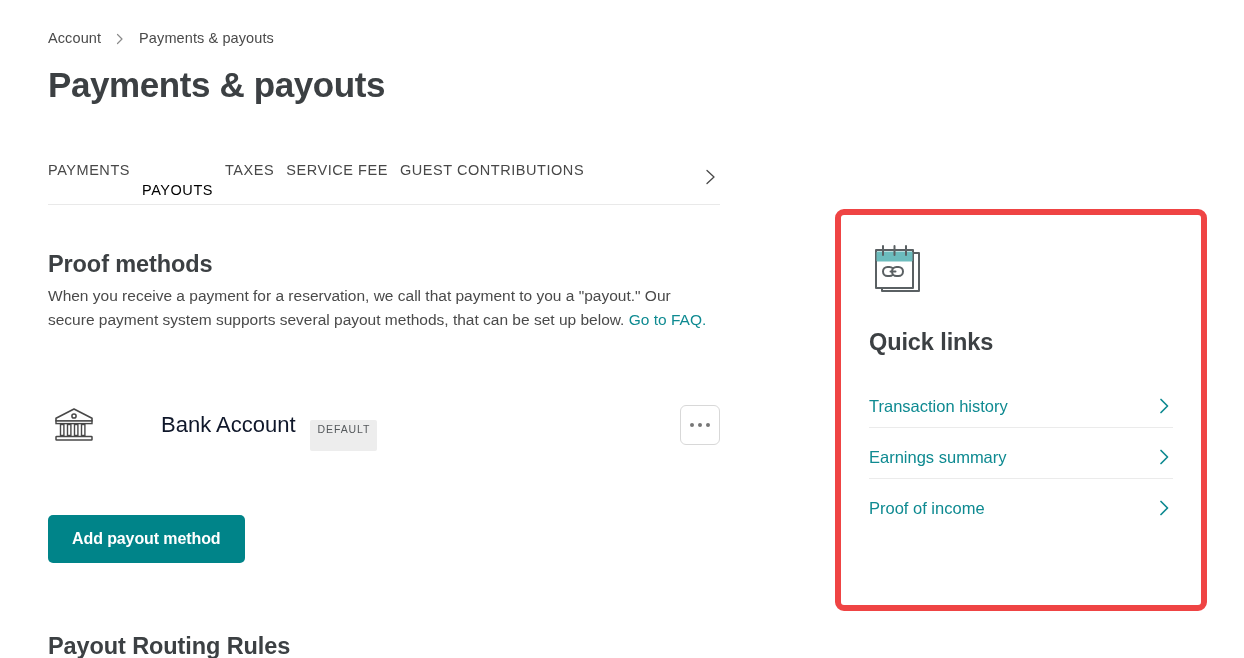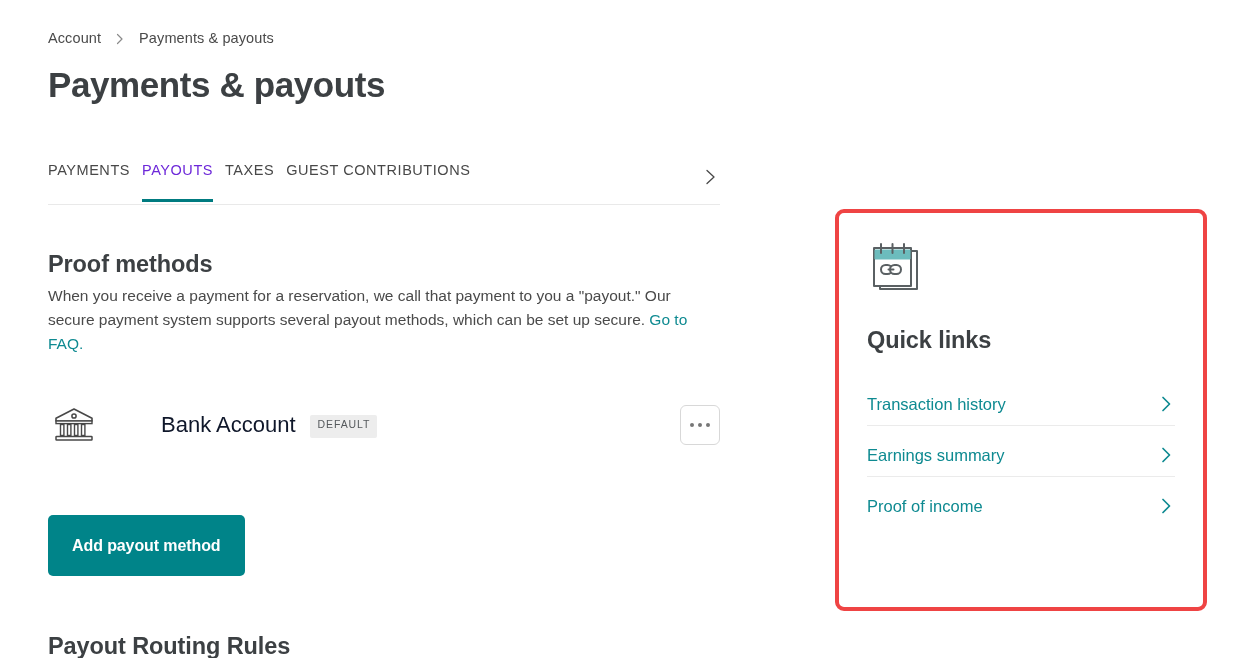--- a/index.html
+++ b/index.html
@@ -90,21 +90,22 @@
     font-size: 14.5px;
     font-weight: 400;
     letter-spacing: 0.55px;
     color: #484848;
     text-transform: uppercase;
     padding: 0 0 22px 0;
     cursor: pointer;
     line-height: 20px;
   }
   .tab.active {
-    color: #6d28d9;
+    color: #000000;
+    margin-top: 20px;
   }
   .tab.active:after {
     content: "";
     position: absolute;
     left: 0;
     right: 0;
     bottom: 0;
     height: 3px;
     background: #007b80;
   }
@@ -197,26 +198,26 @@
     color: #0f172a;
     margin-left: 32px;
   }
   .badge-default {
     display: inline-block;
     background: #ededed;
     color: #55595c;
     font-size: 10.5px;
     font-weight: 400;
     letter-spacing: 0.9px;
-    padding: 3px 7px 8px 8px;
+    padding: 3px 7px 16px 8px;
     border-radius: 2px;
     text-transform: uppercase;
     line-height: 12px;
     position: relative;
-    top: 1px;
+    top: 10px;
   }
   .method-line2 {
     font-size: 15.5px;
     color: #4a4a4a;
     line-height: 22px;
     margin-top: 1px;
   }
   .dots-mask {
     letter-spacing: 0.5px;
     font-size: 13px;
@@ -242,21 +243,21 @@
     height: 4px;
     border-radius: 50%;
     background: #767676;
   }
 
   
   .btn-primary {
     position: absolute;
     left: 48px;
     top: 515px;
-    height: 61px;
+    height: 48px;
     padding: 0 24px;
     background: #008489;
     color: #ffffff;
     border: none;
     border-radius: 5px;
     font-family: "Liberation Sans", sans-serif;
     font-size: 16px;
     font-weight: 700;
     letter-spacing: -0.1px;
     cursor: pointer;
@@ -275,21 +276,21 @@
     letter-spacing: -0.1px;
   }
 
   
   .card {
     position: absolute;
     left: 835px;
     top: 209px;
     width: 372px;
     height: 402px;
-    border: 4px solid #ef4444;
+    border: 6px solid #ef4444;
     border-radius: 9px;
     background: #ffffff;
     padding: 26px 28px 0 28px;
   }
   .card-icon {
     width: 58px;
     height: 56px;
     margin-bottom: 30px;
   }
   .card-icon svg { display: block; }
@@ -339,35 +340,36 @@
   </nav>
 
   <h1 class="page-title">Payments &amp; payouts</h1>
 
   <div class="tabs-wrap">
     <div class="tabs-clip">
       <div class="tabs">
         <div class="tab">PAYMENTS</div>
         <div class="tab active">PAYOUTS</div>
         <div class="tab">TAXES</div>
+        <div class="tab">SERVICE FEE</div>
         <div class="tab">GUEST CONTRIBUTIONS</div>
       </div>
       <div class="tabs-fade"></div>
     </div>
     <div class="tabs-next">
       <svg width="20" height="20" viewBox="0 0 20 20" fill="none">
         <path d="M7 3.5 L14 10 L7 16.5" stroke="#484848" stroke-width="1.3" fill="none" stroke-linecap="round" stroke-linejoin="round"></path>
       </svg>
     </div>
   </div>
   <div class="tabs-rule"></div>
 
   <h2 class="section-title">Proof methods</h2>
   <p class="section-desc">
-    <span>When you receive a payment for a reservation, we call that payment to you a "payout." Our secure payment system supports several payout methods, which can be set up secure. </span><a href="#">Go to FAQ.</a>
+    <span>When you receive a payment for a reservation, we call that payment to you a "payout." Our secure payment system supports several payout methods, that can be set up below. </span><a href="#">Go to FAQ.</a>
   </p>
 
   <div class="method-row">
     <div class="method-icon">
       <svg width="44" height="40" viewBox="0 0 44 40" fill="none">
         <path d="M4 13.2 L22 4 L40 13.2 L40 16 L4 16 Z" stroke="#484848" stroke-width="1.6" fill="#fff" stroke-linejoin="round"></path>
         <circle cx="22" cy="11" r="2.1" stroke="#484848" stroke-width="1.5" fill="none"></circle>
         <rect x="4" y="16" width="36" height="2.6" stroke="#484848" stroke-width="1.4" fill="#fff"></rect>
         <rect x="8.5" y="19.5" width="3.4" height="11" stroke="#484848" stroke-width="1.4" fill="#fff"></rect>
         <rect x="15.5" y="19.5" width="3.4" height="11" stroke="#484848" stroke-width="1.4" fill="#fff"></rect>

